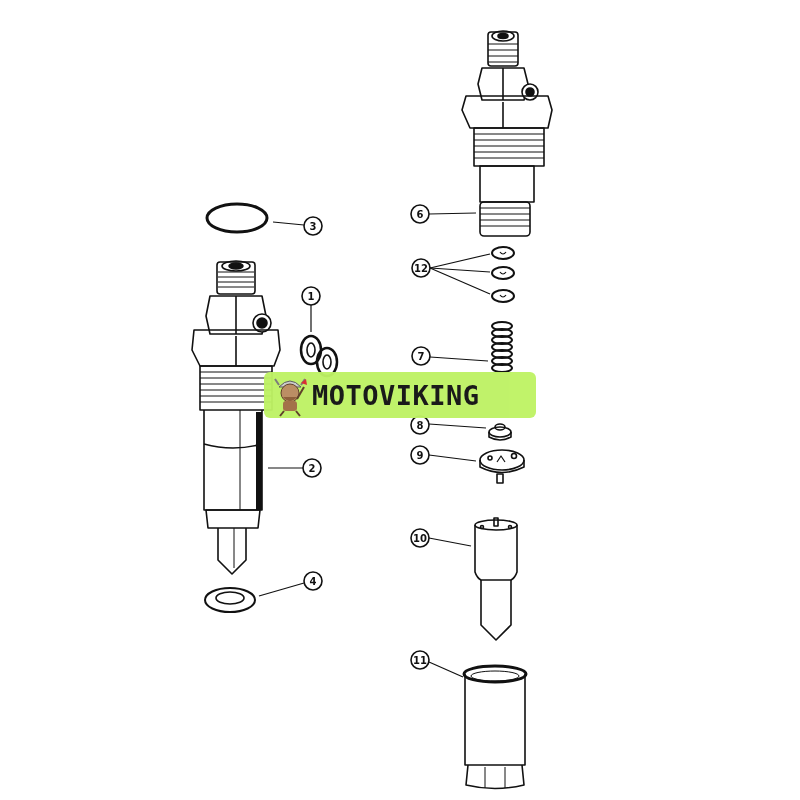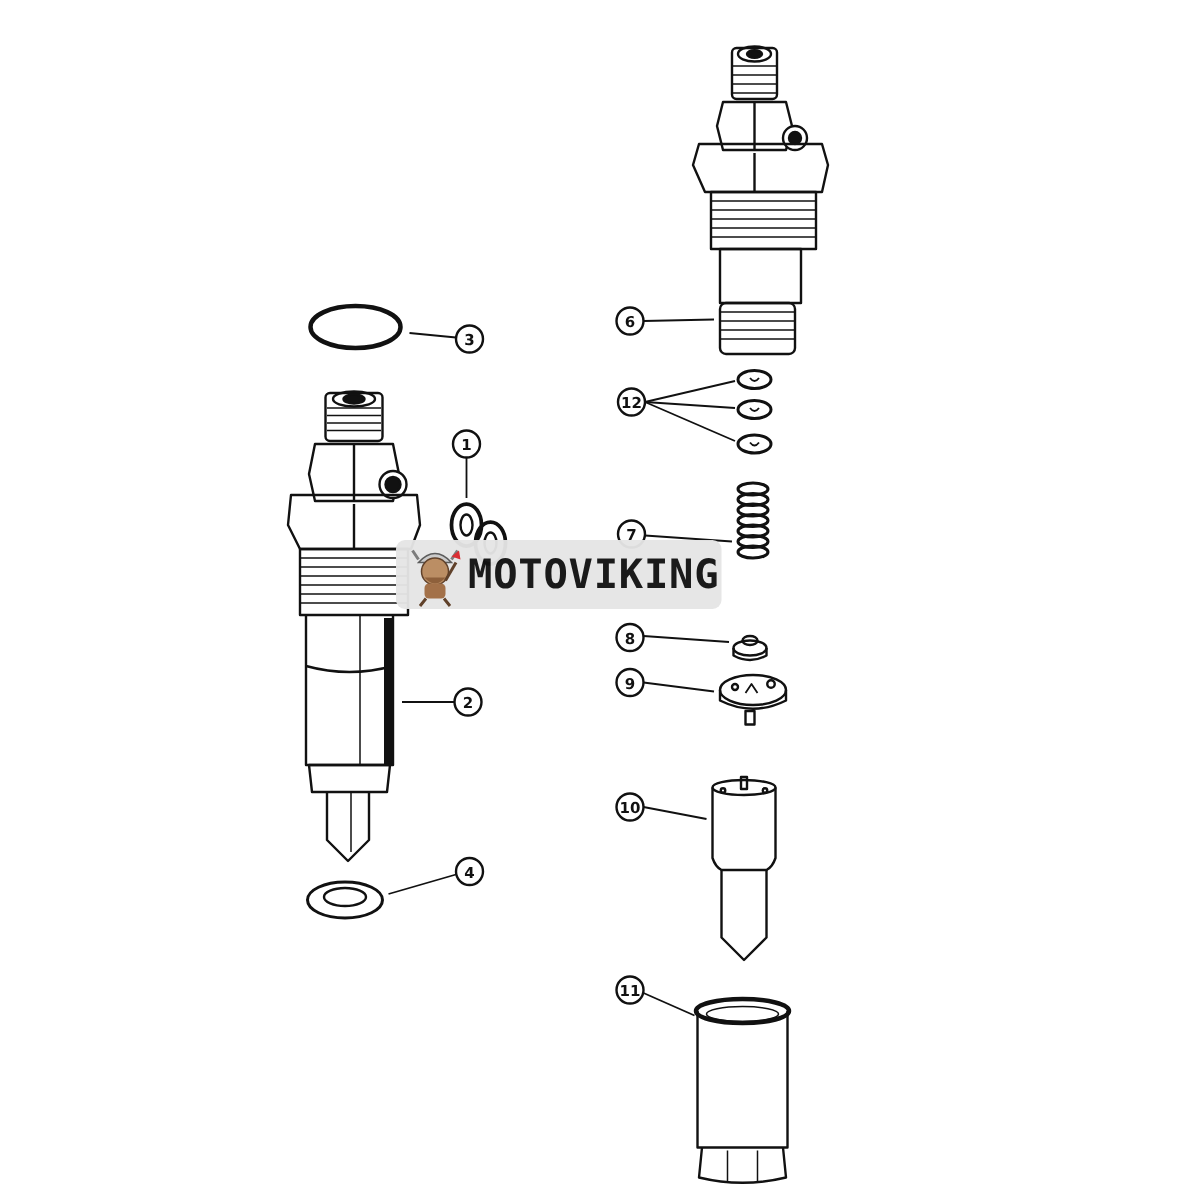--- a/index.html
+++ b/index.html
@@ -1,21 +1,21 @@
 <!DOCTYPE html>
 <html><head>
   <meta charset="utf-8">
   <style>
     html, body { margin:0; padding:0; background:#ffffff; }
     body { width:800px; height:800px; position:relative; overflow:hidden; font-family:"DejaVu Sans", sans-serif; }
     #diagram { position:absolute; left:0; top:0; width:800px; height:800px; }
     .callout-text { font-family:"DejaVu Sans", sans-serif; font-weight:bold; font-size:10px; fill:#111; }
     .watermark {
-      position:absolute; left:264px; top:360px; width:217px; height:46px;
-      background:#e5e5e5; border-radius:6px; opacity:0.96;
+      position:absolute; left:264px; top:372px; width:272px; height:46px;
+      background:#bef264; border-radius:6px; opacity:0.96;
       display:flex; align-items:center;
     }
     .wm-logo { width:40px; height:44px; margin-left:6px; }
     .wm-text {
       font-family:"DejaVu Sans Mono", monospace; font-weight:bold; font-size:27px;
       color:#111; letter-spacing:0.5px; margin-left:2px;
     }
   </style>
 </head>
 <body>

